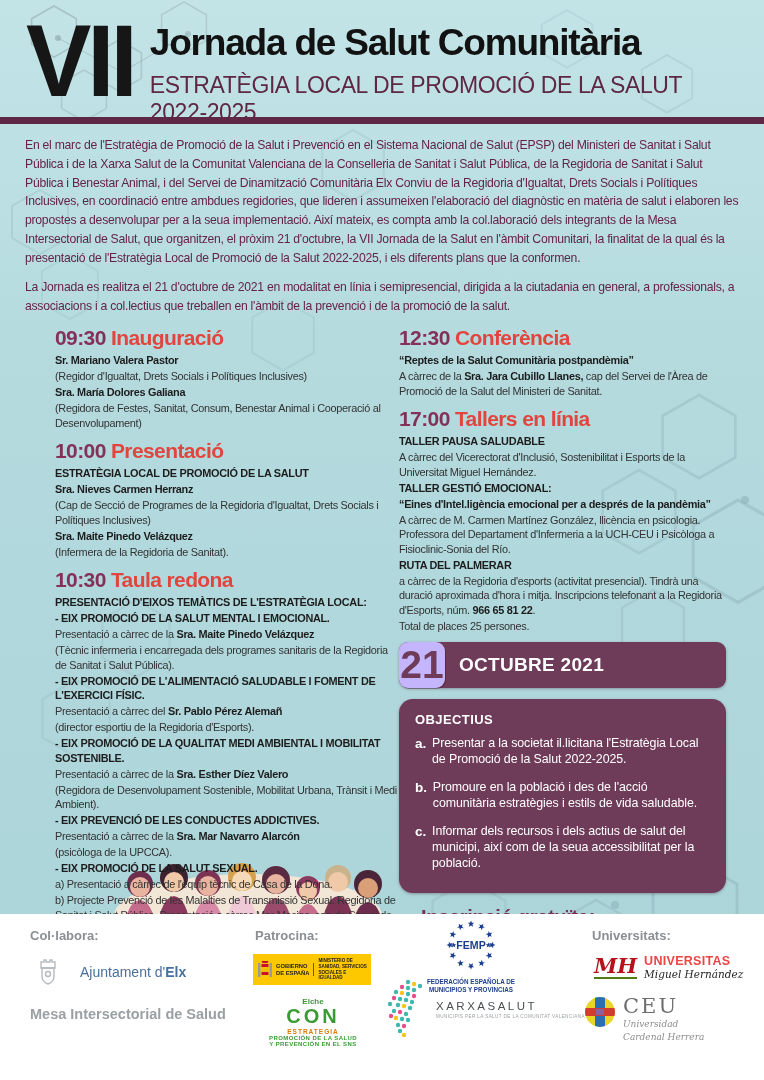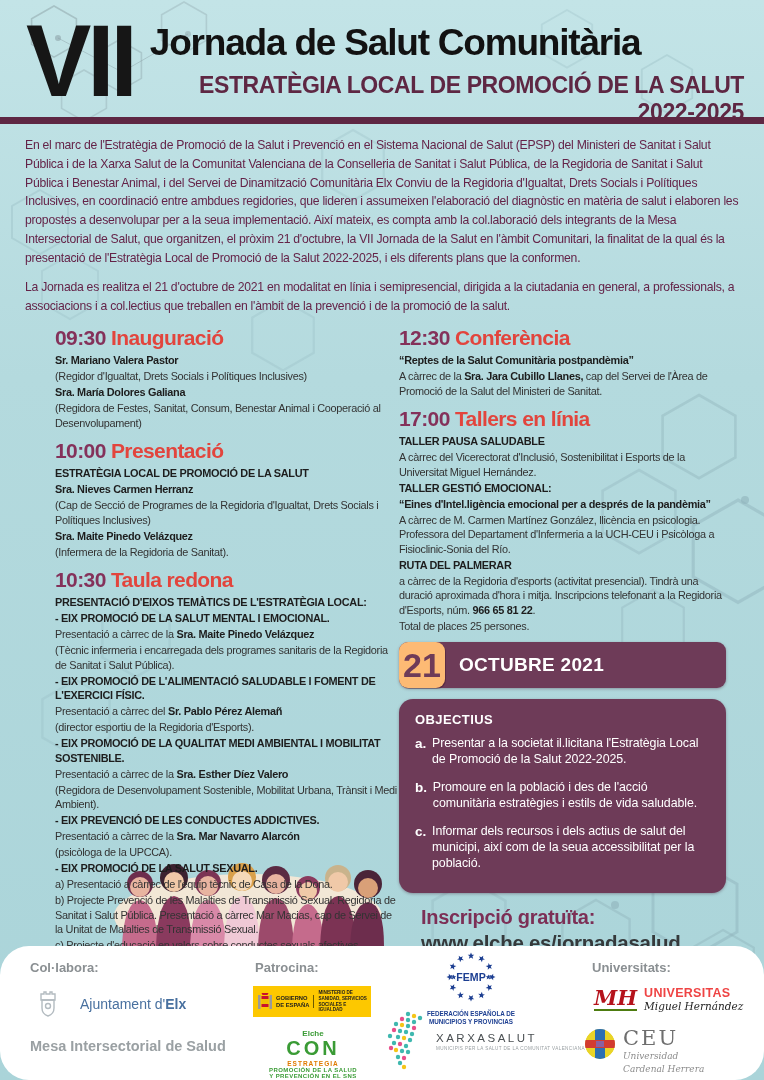--- a/index.html
+++ b/index.html
@@ -9,63 +9,63 @@
     background:linear-gradient(180deg,#c3e4e7 0%,#b4dade 35%,#aad4d9 100%);
     font-family:"Liberation Sans",sans-serif; overflow:hidden;
   }
   .hexbg{ position:absolute; inset:0; z-index:0; pointer-events:none; }
 
   
   .header{ position:relative; z-index:2; display:flex; align-items:flex-start; padding:16px 20px 0 26px; height:117px; }
   .edition{ font-size:98px; font-weight:900; letter-spacing:-4px; line-height:.92; color:#161616; transform:scaleY(1.04); }
   .titles{ margin-left:16px; padding-top:8px; }
   .title{ font-size:37px; font-weight:700; letter-spacing:-1.2px; color:#121212; line-height:1.05; }
-  .subtitle{ font-size:23px; font-weight:700; letter-spacing:-0.4px; color:#5e2743; margin-top:9px;text-align:right; }
+  .subtitle{ font-size:23px; font-weight:400; letter-spacing:-0.4px; color:#5e2743; margin-top:9px; }
   .divider{ position:relative; z-index:2; height:7px; background:#5e2743; }
 
   
   .intro{ position:relative; z-index:2; margin:12px 24px 0 25px; color:#642348; font-weight:400; font-size:12.2px; line-height:1.54; letter-spacing:-0.25px; }
   .intro p + p{ margin-top:11px; }
 
   
   .columns{ position:relative; z-index:2; display:flex; margin:10px 22px 0 55px; gap:0; }
   .col-left{ width:344px; flex:none; }
   .col-right{ width:327px; flex:none; }
   .shead{ font-size:21px; font-weight:700; letter-spacing:-0.6px; margin:9px 0 3px; }
   .sched:first-child .shead{ margin-top:0; }
   .stime{ color:#84315a; }
   .stitle{ color:#e2453d; }
   .sline{ font-size:10.9px; line-height:1.33; letter-spacing:-0.3px; color:#333; margin:1.5px 0; }
   .sline .b{ font-weight:700; color:#1d1d1d; }
 
   
   .datebar{ margin-top:9px; height:46px; background:#6e3b58; border-radius:9px; display:flex; align-items:center; box-shadow:0 1px 3px rgba(60,20,40,.35); }
-  .daybox{ width:46px; height:46px; background:#fdba74; border-radius:9px; display:flex; align-items:center; justify-content:center;
-           font-size:34px; font-weight:800; color:#6e3b58; box-shadow:1px 1px 0 rgba(60,20,40,.4); }
+  .daybox{ width:46px; height:46px; background:#c4b5fd; border-radius:9px; display:flex; align-items:center; justify-content:center;
+           font-size:39px; font-weight:800; color:#6e3b58; box-shadow:1px 1px 0 rgba(60,20,40,.4); }
   .datelabel{ margin-left:14px; color:#fff; font-weight:700; font-size:19px; letter-spacing:0.3px; }
 
   
   .objectius{ margin-top:11px; background:#6e3b58; border-radius:14px; padding:13px 16px 10px; color:#fff; box-shadow:0 1px 3px rgba(60,20,40,.35); }
   .obj-title{ font-size:13px; font-weight:700; letter-spacing:0.4px; margin-bottom:8px; }
   .obj-item{ font-size:12.4px; line-height:1.32; letter-spacing:-0.1px; margin:0 0 11px; display:flex; }
   .obj-letter{ font-weight:800; font-size:13.5px; margin-right:6px; flex:none; }
 
   
   .inscription{ margin:13px 0 0 22px; }
   .ins-free{ color:#7c2f56; font-weight:700; font-size:20px; letter-spacing:-0.3px; }
   .ins-url{ color:#35393b; font-weight:700; font-size:20.5px; letter-spacing:-0.3px; margin-top:2px; }
   .ins-info{ margin-top:7px; font-size:16.5px; }
   .ins-info-label{ color:#7c2f56; font-weight:700; }
   .ins-email{ color:#4e6064; }
 
   
   .people{ position:absolute; left:112px; top:850px; z-index:1; }
 
   
-  .footer{ position:absolute; left:0; right:0; bottom:0; height:134px; background:#fff; z-index:5;border-radius:29px; }
+  .footer{ position:absolute; left:0; right:0; bottom:0; height:166px; background:#fff; z-index:5; }
   .flabel{ position:absolute; font-size:13px; font-weight:700; color:#8a8f92; }
   .ajuntament{ position:absolute; left:36px; top:44px; display:flex; align-items:center; }
   .aj-text{ margin-left:20px; font-size:14px; color:#48709f; }
   .aj-text .b{ font-weight:700; }
   .mesa{ position:absolute; left:30px; top:92px; font-size:14.5px; font-weight:700; color:#9aa0a3; }
 
   .gob{ position:absolute; left:253px; top:40px; width:118px; height:31px; background:#fdc800; display:flex; align-items:center; }
   .gob-arms{ margin-left:4px; flex:none; }
   .gob-name{ font-size:5.8px; font-weight:700; color:#1d1d1d; line-height:1.15; margin-left:3px; padding-right:4px; border-right:1px solid #6b5a00; }
   .gob-min{ font-size:4.6px; font-weight:600; color:#1d1d1d; line-height:1.25; margin-left:4px; width:52px; }

